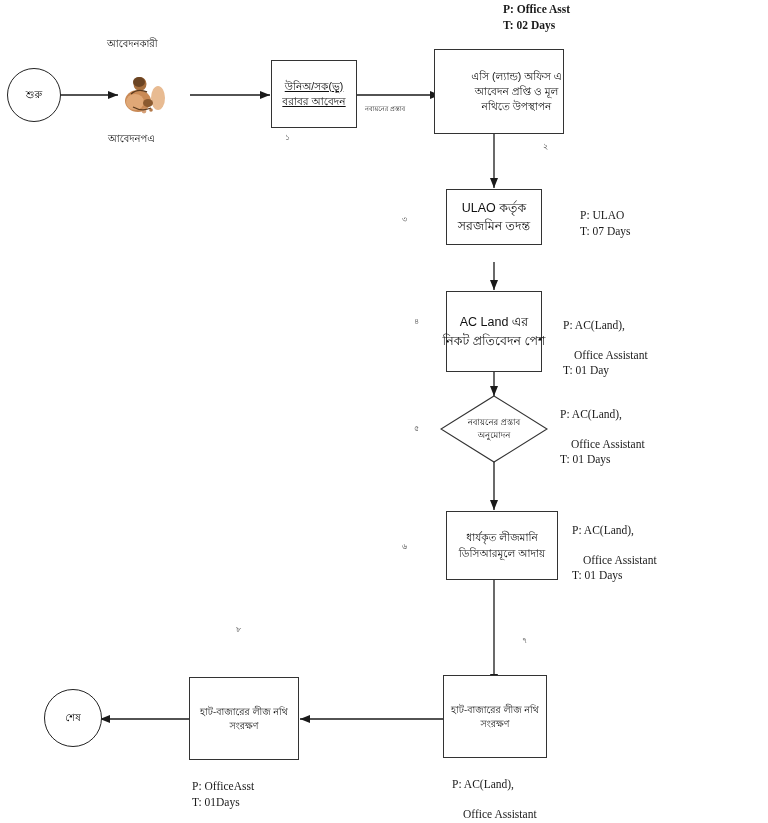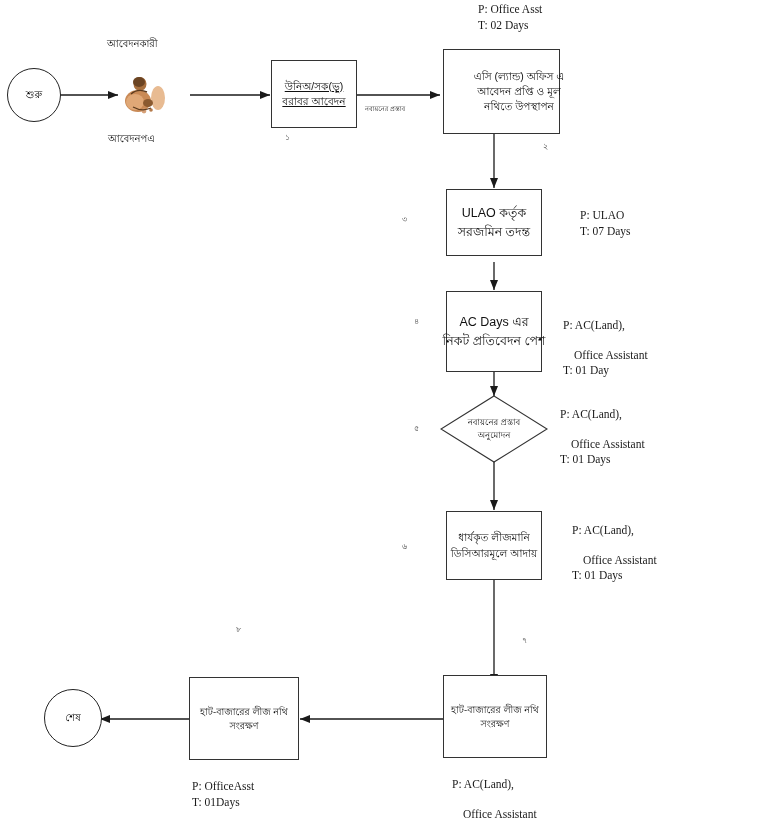--- a/index.html
+++ b/index.html
@@ -163,43 +163,43 @@
   <div class="caption" style="left:108px; top:131px;">আবেদনপএ</div>
 
   <div class="node proc" style="left:271px; top:60px; width:86px; height:68px;text-decoration:underline;">
     <span class="ln">উনিঅ/সক(ভূ)</span>
     <span class="ln">বরাবর আবেদন</span>
   </div>
   <div class="stepnum" style="left:285px; top:131px;">১</div>
 
   <div class="edgelabel" style="left:365px; top:104px;">নবায়নের প্রস্তাব</div>
 
-  <div class="node proc" style="left:443px; top:49px; width:117px; height:85px;padding-left:39px;">
+  <div class="node proc" style="left:434px; top:49px; width:130px; height:85px;padding-left:39px;">
     <span class="ln">এসি (ল্যান্ড) অফিস এ</span>
     <span class="ln">আবেদন প্রপ্তি ও মূল</span>
     <span class="ln">নথিতে উপস্থাপন</span>
   </div>
   <div class="stepnum" style="left:543px; top:140px;">২</div>
-  <div class="ann" style="left:478px; top:2px;">
+  <div class="ann" style="left:503px; top:2px;font-weight:bold;">
     <span class="ln">P: Office Asst</span>
     <span class="ln">T: 02 Days</span>
   </div>
 
-  <div class="node proc" style="left:446px; top:189px; width:96px; height:67px; font-size:12.5px;">
+  <div class="node proc" style="left:446px; top:189px; width:96px; height:56px; font-size:12.5px;">
     <span class="ln">ULAO কর্তৃক</span>
     <span class="ln">সরজমিন তদন্ত</span>
   </div>
   <div class="stepnum" style="left:402px; top:213px;">৩</div>
   <div class="ann" style="left:556px; top:208px;margin-left:24px;">
     <span class="ln">P:  ULAO</span>
     <span class="ln">T:  07 Days</span>
   </div>
 
   <div class="node proc" style="left:446px; top:291px; width:96px; height:81px; font-size:12.5px;">
-    <span class="ln">AC Days এর</span>
+    <span class="ln">AC Land এর</span>
     <span class="ln">নিকট প্রতিবেদন পেশ</span>
   </div>
   <div class="stepnum" style="left:414px; top:315px;">৪</div>
   <div class="ann" style="left:563px; top:318px;">
     <span class="ln">P:  AC(Land),</span>
     <span class="ln ind">Office Assistant</span>
     <span class="ln">T:  01 Day</span>
   </div>
 
   <div class="diamond-wrap" style="left:440px; top:395px; width:108px; height:68px;">
@@ -211,21 +211,21 @@
       <span class="ln">অনুমোদন</span>
     </div>
   </div>
   <div class="stepnum" style="left:414px; top:422px;">৫</div>
   <div class="ann" style="left:560px; top:407px;">
     <span class="ln">P:  AC(Land),</span>
     <span class="ln ind">Office Assistant</span>
     <span class="ln">T:  01 Days</span>
   </div>
 
-  <div class="node proc" style="left:446px; top:511px; width:96px; height:69px;">
+  <div class="node proc" style="left:446px; top:511px; width:112px; height:69px;">
     <span class="ln">ধার্যকৃত লীজমানি</span>
     <span class="ln">ডিসিআরমূলে আদায়</span>
   </div>
   <div class="stepnum" style="left:402px; top:540px;">৬</div>
   <div class="ann" style="left:572px; top:523px;">
     <span class="ln">P:  AC(Land),</span>
     <span class="ln ind">Office Assistant</span>
     <span class="ln">T:  01 Days</span>
   </div>
 

